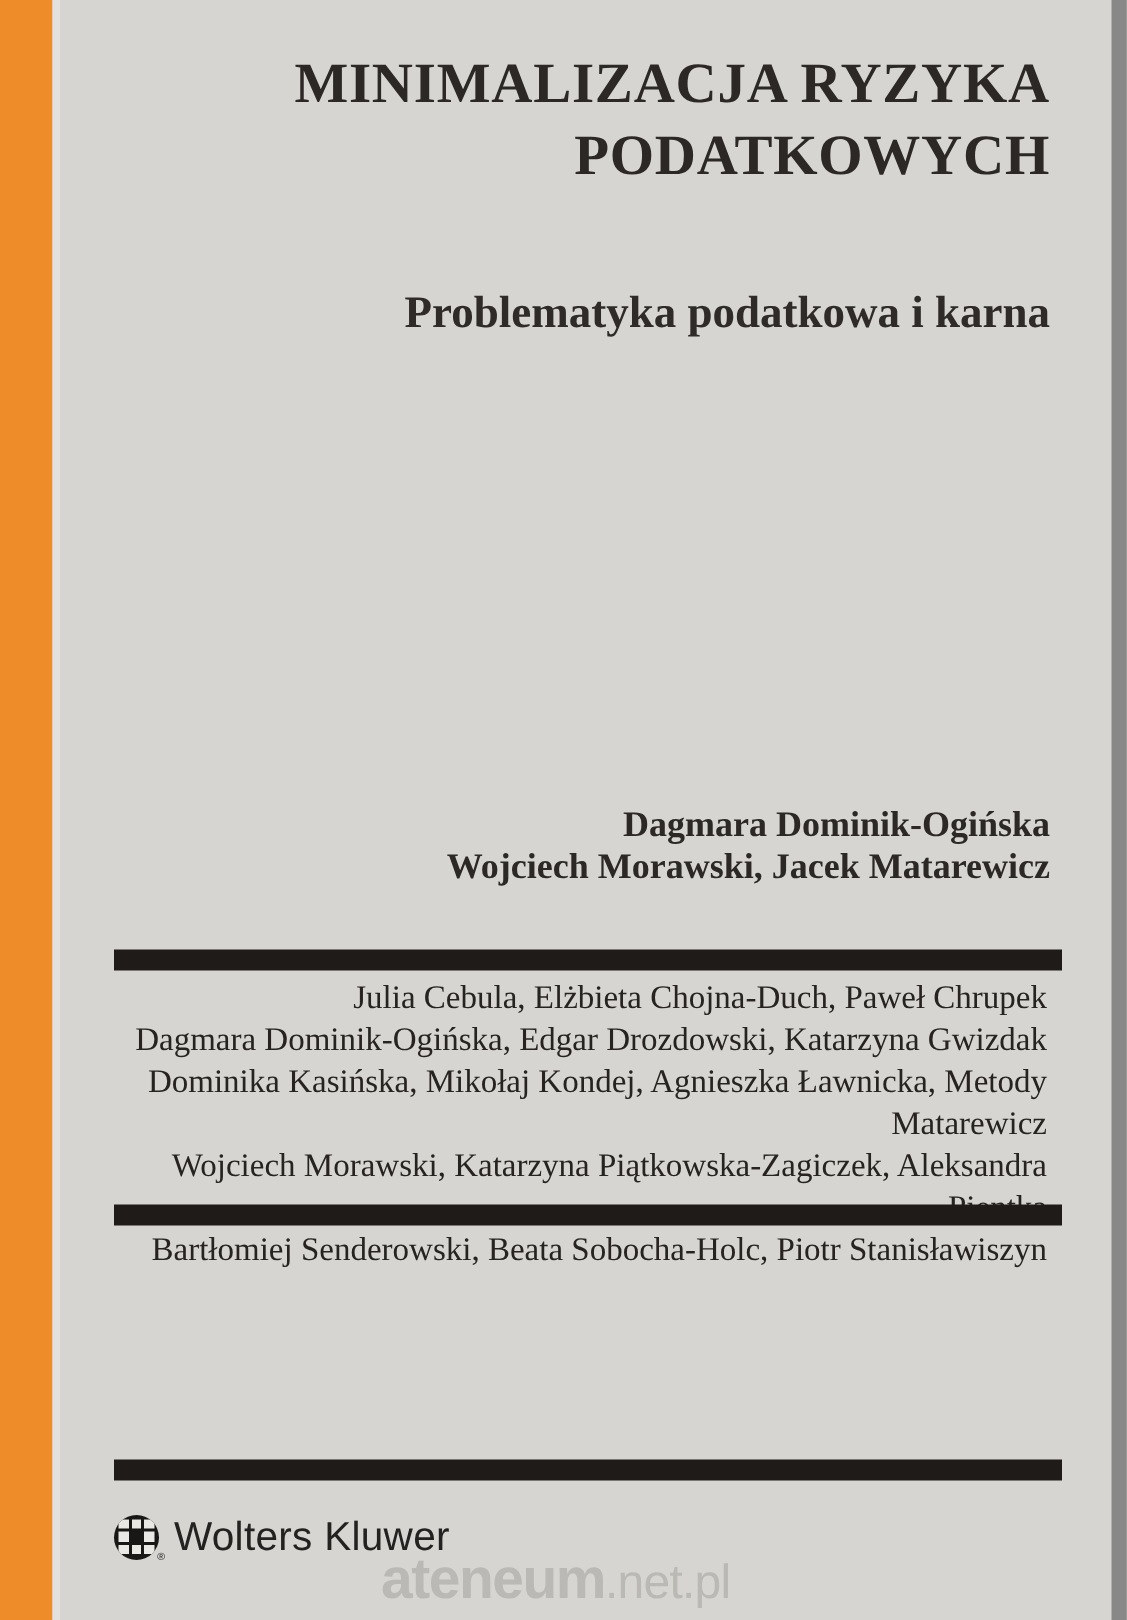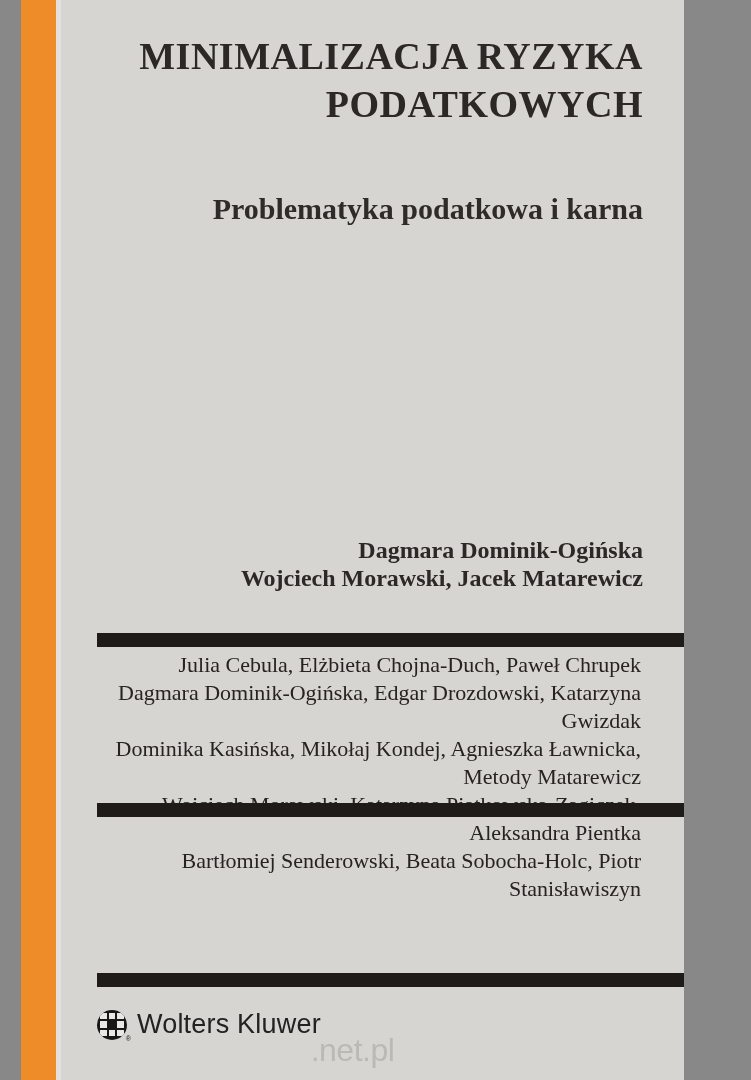--- a/index.html
+++ b/index.html
@@ -2,26 +2,25 @@
 <html><head>
 <meta charset="utf-8">
 <style>
   html, body {
     margin: 0;
     padding: 0;
     background: #888;
   }
   .cover {
     position: relative;
-    width: 663px;
+    width: 741px;
     height: 1080px;
     background: #d6d5d2;
     overflow: hidden;
     font-family: "Liberation Serif", serif;
-    margin-left: 21px;
   }
   .stripe-orange {
     position: absolute;
     left: 0; top: 0;
     width: 35px; height: 100%;
     background: #ef8c2a;
   }
   .stripe-edge {
     position: absolute;
     left: 35px; top: 0;
@@ -196,16 +195,17 @@
         <span class="cell"></span>
         <span class="cell"></span>
         <span class="cell"></span>
       </div>
       <span class="wk-reg">®</span>
     </div>
     <div class="wk-wordmark">Wolters Kluwer</div>
   </div>
 
   <div class="watermark">
+    <span class="wm-main">ateneum</span>
       <span class="wm-suffix">.net.pl</span>
   </div>
 
 </div>
 
 </body></html>

